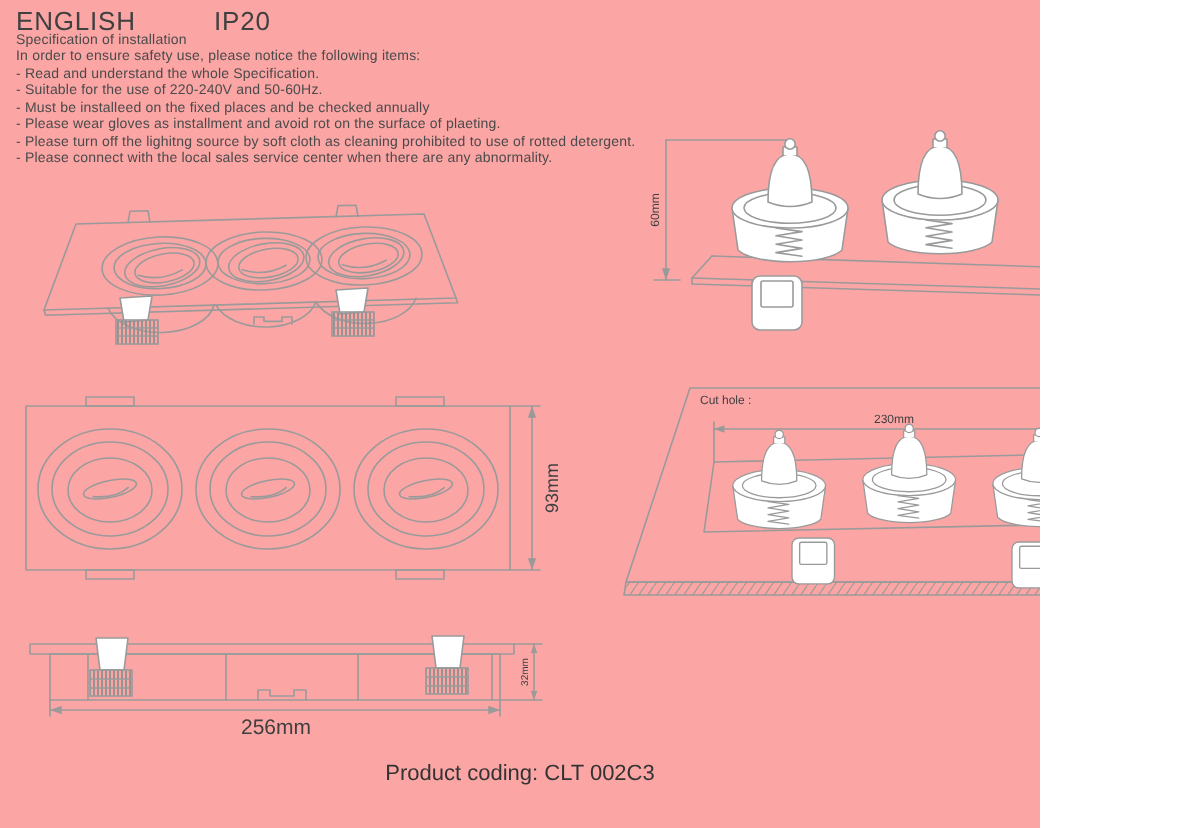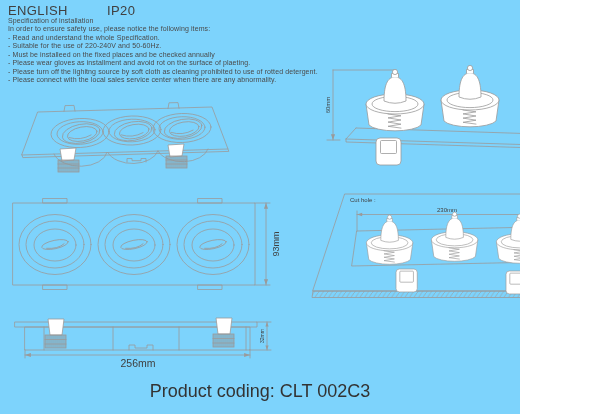--- a/index.html
+++ b/index.html
@@ -1,21 +1,21 @@
 <!DOCTYPE html>
 <html><head>
 <meta charset="utf-8">
 <style>
   * { margin:0; padding:0; box-sizing:border-box; }
   html,body { background:#ffffff; font-family:"Liberation Sans", sans-serif; }
-  .page { position:relative; width:520px; height:414px; background:#7dd3fc; overflow:hidden;text-decoration:underline; }
+  .page { position:relative; width:520px; height:414px; background:#fca5a5; overflow:hidden;text-decoration:underline; }
   .abs { position:absolute; }
   .hdr { font-size:13px; color:#404040; letter-spacing:.4px; }
   .spec { font-size:7px; line-height:8.45px; color:#4a4a4a; letter-spacing:.1px; }
-  .footer { font-size:18px; color:#333333; text-align:center; width:100%; }
+  .footer { font-size:11px; color:#333333; text-align:center; width:100%; }
   svg.drawing { position:absolute; }
   .ln { stroke:#9a9a9a; stroke-width:.8; fill:none; stroke-linejoin:round; stroke-linecap:round; }
   .wf { stroke:#9a9a9a; stroke-width:.8; fill:#ffffff; stroke-linejoin:round; }
   .st { stroke:#9a9a9a; stroke-width:.8; }
   .ar { fill:#9a9a9a; stroke:none; }
   .dim { fill:#3f3f3f; font-family:"Liberation Sans", sans-serif; }
 </style>
 </head>
 <body>
 

